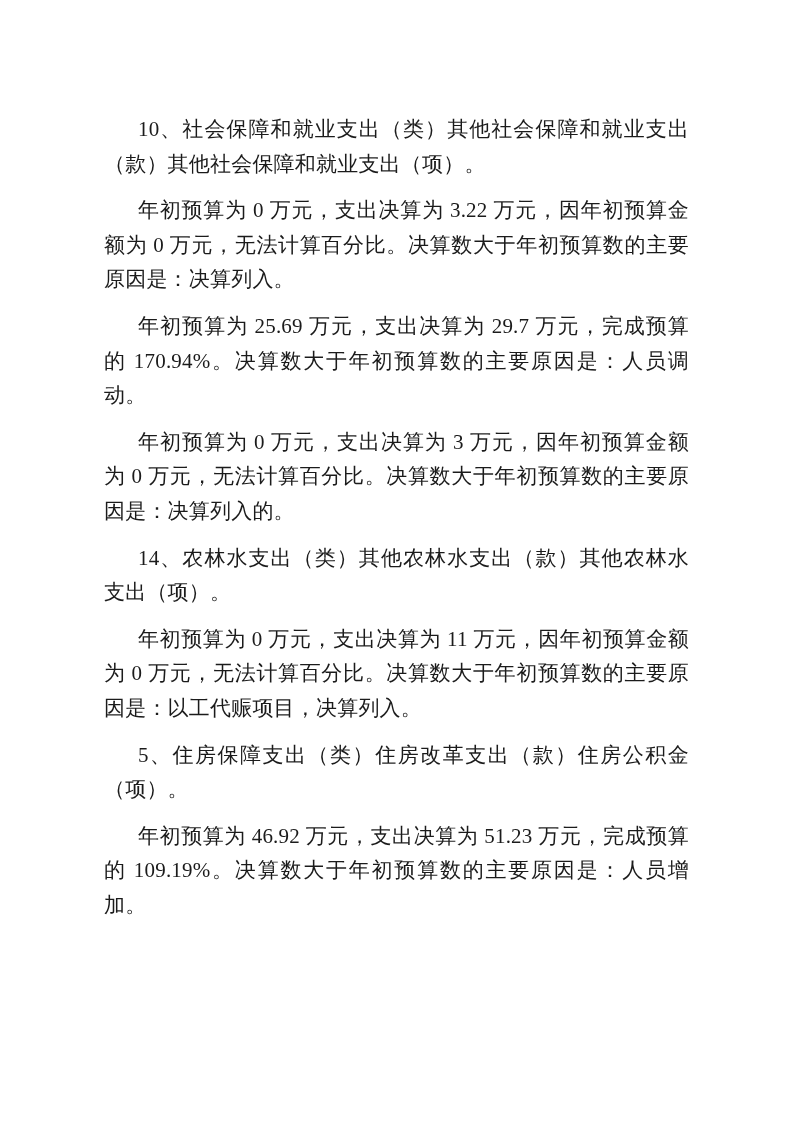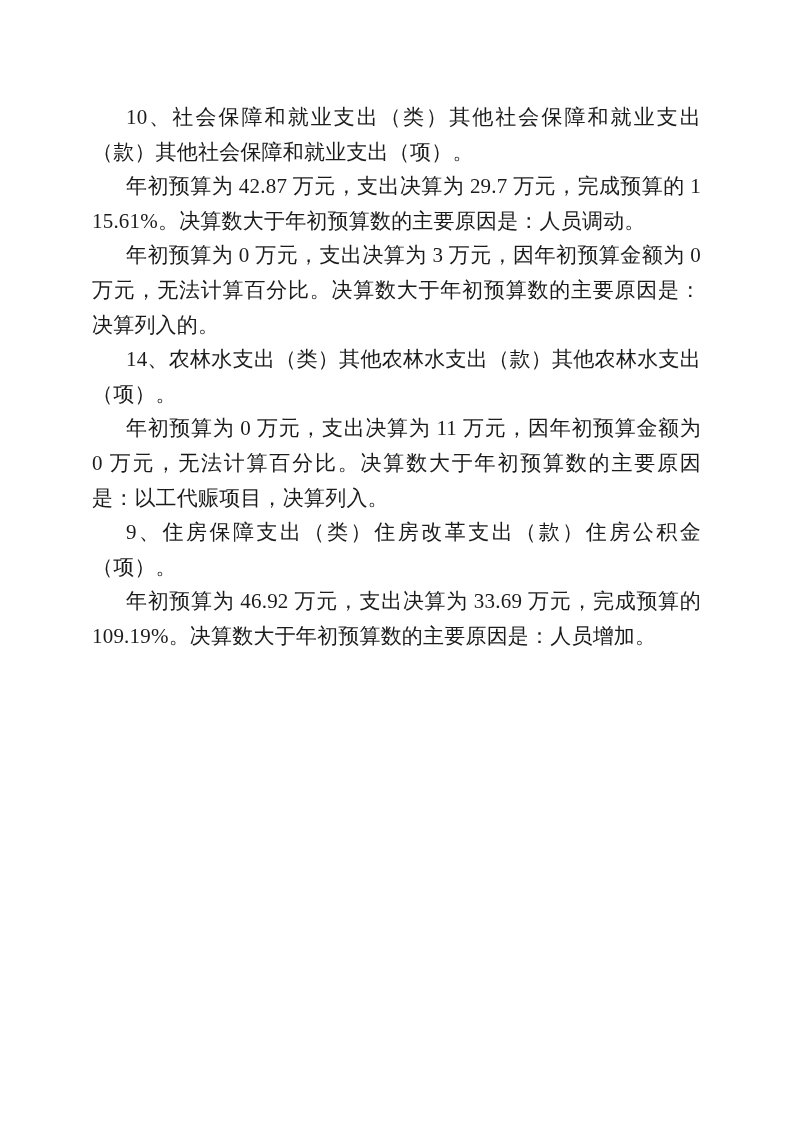--- a/index.html
+++ b/index.html
@@ -16,36 +16,37 @@
     font-family: "Liberation Serif", "DejaVu Serif", serif;
   }
   .doc-body {
     position: absolute;
     left: 92px;
     right: 92px;
     top: 100px;
     color: #1b1b1b;
   }
   .para {
-    margin: 0;
+    margin: 12px;
     font-size: 21px;
     line-height: 34.6px;
     text-align: justify;
     text-align-last: left;
     text-indent: 34px;
     word-break: break-all;
     letter-spacing: 0.2px;
   }
 </style>
 </head>
 <body>
 
 <div class="page">
   <div class="doc-body">
       <p class="para">10、社会保障和就业支出（类）其他社会保障和就业支出（款）其他社会保障和就业支出（项）。</p>
-      <p class="para">年初预算为 42.87 万元，支出决算为 29.7 万元，完成预算的 115.61%。决算数大于年初预算数的主要原因是：人员调动。</p>
+      <p class="para">年初预算为 0 万元，支出决算为 3.22 万元，因年初预算金额为 0 万元，无法计算百分比。决算数大于年初预算数的主要原因是：决算列入。</p>
+      <p class="para">年初预算为 25.69 万元，支出决算为 29.7 万元，完成预算的 170.94%。决算数大于年初预算数的主要原因是：人员调动。</p>
       <p class="para">年初预算为 0 万元，支出决算为 3 万元，因年初预算金额为 0 万元，无法计算百分比。决算数大于年初预算数的主要原因是：决算列入的。</p>
       <p class="para">14、农林水支出（类）其他农林水支出（款）其他农林水支出（项）。</p>
       <p class="para">年初预算为 0 万元，支出决算为 11 万元，因年初预算金额为 0 万元，无法计算百分比。决算数大于年初预算数的主要原因是：以工代赈项目，决算列入。</p>
-      <p class="para">9、住房保障支出（类）住房改革支出（款）住房公积金（项）。</p>
-      <p class="para">年初预算为 46.92 万元，支出决算为 33.69 万元，完成预算的 109.19%。决算数大于年初预算数的主要原因是：人员增加。</p>
+      <p class="para">5、住房保障支出（类）住房改革支出（款）住房公积金（项）。</p>
+      <p class="para">年初预算为 46.92 万元，支出决算为 51.23 万元，完成预算的 109.19%。决算数大于年初预算数的主要原因是：人员增加。</p>
     </div>
 </div>
 
 </body></html>

